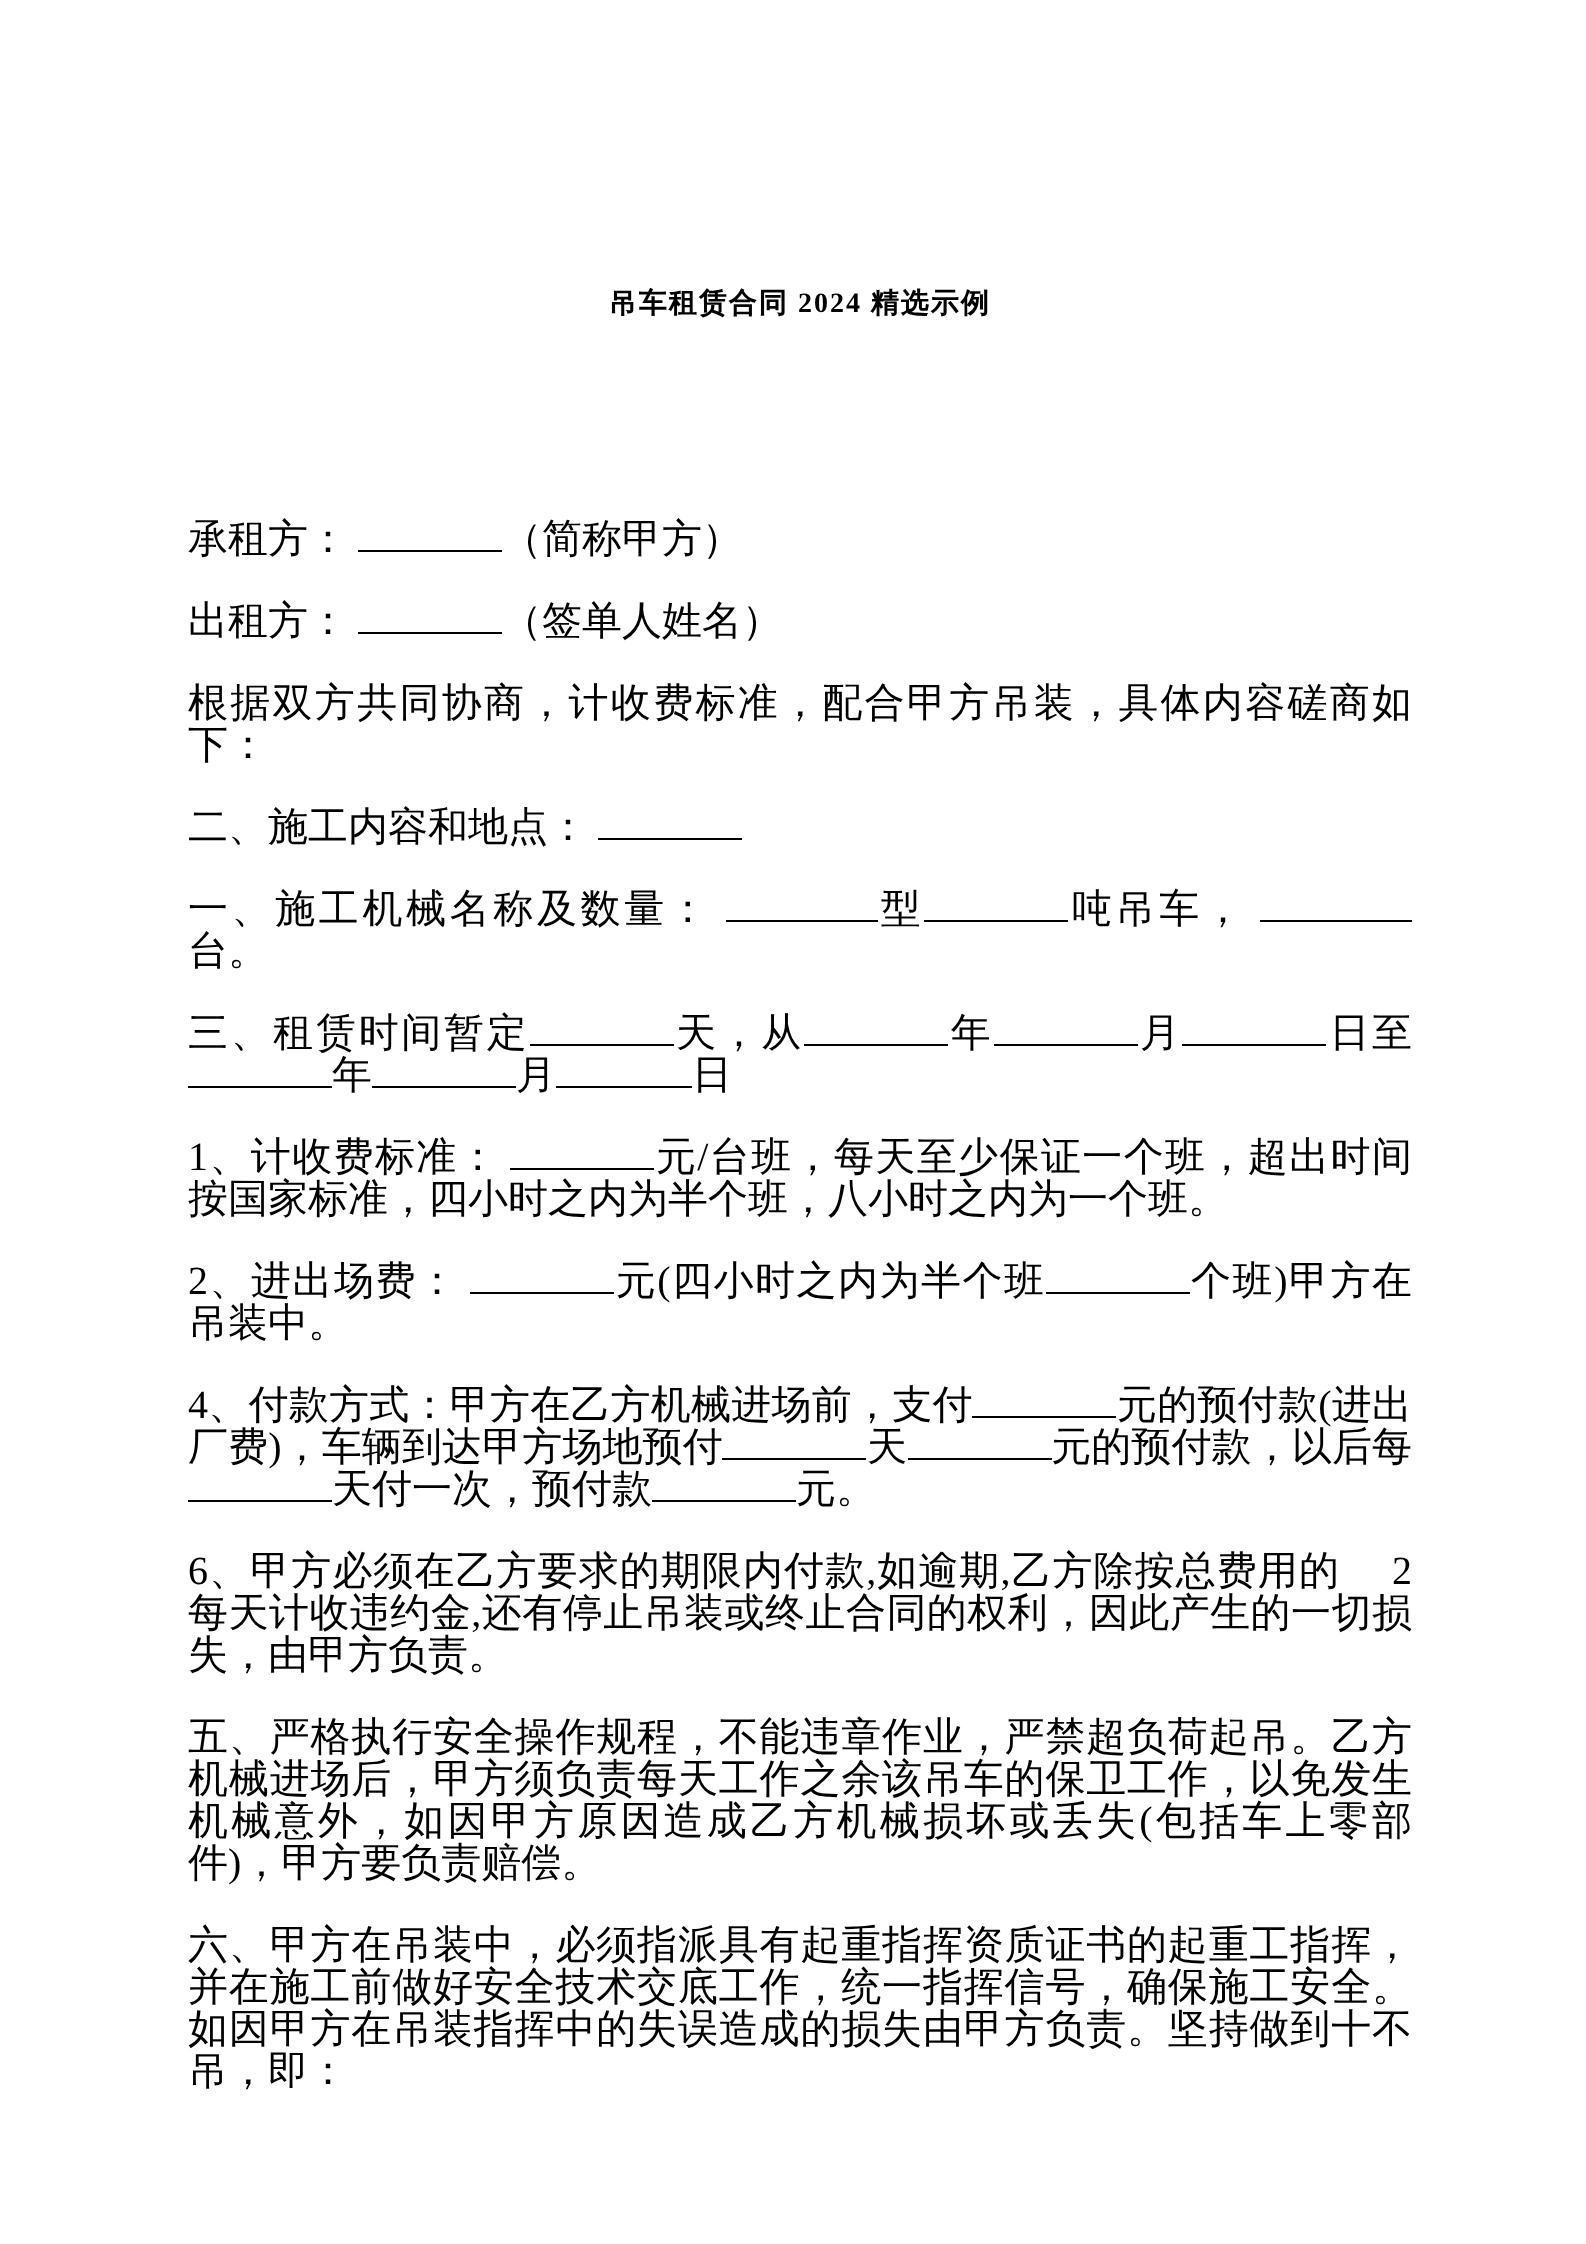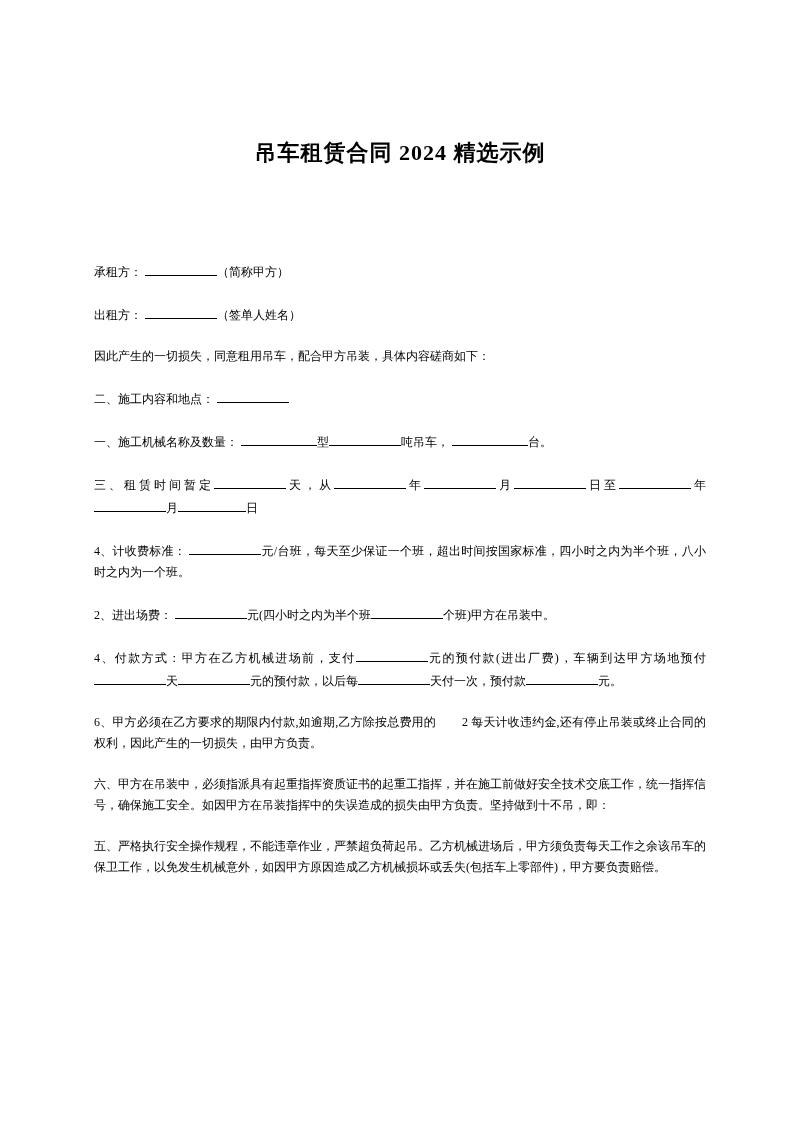--- a/index.html
+++ b/index.html
@@ -17,32 +17,32 @@
     overflow: hidden;
   }
   .content {
     position: absolute;
     left: 94px;
     top: 138px;
     width: 612px;
   }
   .doc-title {
     margin: 0;
-    font-size: 22px;
+    font-size: 14px;
     font-weight: bold;
     line-height: 30px;
     text-align: center;
     letter-spacing: 1px;
   }
   .doc-body {
     margin-top: 92px;
   }
   p.para {
     margin: 0 0 20px 0;
-    font-size: 12px;
+    font-size: 20px;
     line-height: 21px;
     text-align: justify;
     word-break: break-all;
   }
   .blank {
     display: inline-block;
     height: 15px;
     border-bottom: 1px solid #000000;
   }
   .hspace {
@@ -52,25 +52,25 @@
 </style>
 </head>
 <body>
 
 <div class="page">
   <div class="content">
     <h1 class="doc-title">吊车租赁合同 2024 精选示例</h1>
     <div class="doc-body">
         <p class="para"><span>承租方： </span><span class="blank" style="width: 72px;"></span><span>（简称甲方）</span></p>
         <p class="para"><span>出租方： </span><span class="blank" style="width: 72px;"></span><span>（签单人姓名）</span></p>
-        <p class="para"><span>因此产生的一切损失，同意租用吊车，配合甲方吊装，具体内容磋商如下：</span></p>
+        <p class="para"><span>根据双方共同协商，计收费标准，配合甲方吊装，具体内容磋商如下：</span></p>
         <p class="para"><span>二、施工内容和地点： </span><span class="blank" style="width: 72px;"></span></p>
         <p class="para"><span>一、施工机械名称及数量： </span><span class="blank" style="width: 76px;"></span><span>型</span><span class="blank" style="width: 72px;"></span><span>吨吊车， </span><span class="blank" style="width: 76px;"></span><span>台。</span></p>
         <p class="para"><span>三、租赁时间暂定</span><span class="blank" style="width: 72px;"></span><span>天，从</span><span class="blank" style="width: 72px;"></span><span>年</span><span class="blank" style="width: 72px;"></span><span>月</span><span class="blank" style="width: 72px;"></span><span>日至</span><span class="blank" style="width: 72px;"></span><span>年</span><span class="blank" style="width: 72px;"></span><span>月</span><span class="blank" style="width: 68px;"></span><span>日</span></p>
-        <p class="para"><span>4、计收费标准： </span><span class="blank" style="width: 72px;"></span><span>元/台班，每天至少保证一个班，超出时间按国家标准，四小时之内为半个班，八小时之内为一个班。</span></p>
+        <p class="para"><span>1、计收费标准： </span><span class="blank" style="width: 72px;"></span><span>元/台班，每天至少保证一个班，超出时间按国家标准，四小时之内为半个班，八小时之内为一个班。</span></p>
         <p class="para"><span>2、进出场费： </span><span class="blank" style="width: 72px;"></span><span>元(四小时之内为半个班</span><span class="blank" style="width: 72px;"></span><span>个班)甲方在吊装中。</span></p>
         <p class="para"><span>4、付款方式：甲方在乙方机械进场前，支付</span><span class="blank" style="width: 72px;"></span><span>元的预付款(进出厂费)，车辆到达甲方场地预付</span><span class="blank" style="width: 72px;"></span><span>天</span><span class="blank" style="width: 72px;"></span><span>元的预付款，以后每</span><span class="blank" style="width: 72px;"></span><span>天付一次，预付款</span><span class="blank" style="width: 72px;"></span><span>元。</span></p>
         <p class="para"><span>6、甲方必须在乙方要求的期限内付款,如逾期,乙方除按总费用的</span><span class="hspace" style="width: 26px;"></span><span>2 每天计收违约金,还有停止吊装或终止合同的权利，因此产生的一切损失，由甲方负责。</span></p>
+        <p class="para"><span>五、严格执行安全操作规程，不能违章作业，严禁超负荷起吊。乙方机械进场后，甲方须负责每天工作之余该吊车的保卫工作，以免发生机械意外，如因甲方原因造成乙方机械损坏或丢失(包括车上零部件)，甲方要负责赔偿。</span></p>
         <p class="para"><span>六、甲方在吊装中，必须指派具有起重指挥资质证书的起重工指挥，并在施工前做好安全技术交底工作，统一指挥信号，确保施工安全。如因甲方在吊装指挥中的失误造成的损失由甲方负责。坚持做到十不吊，即：</span></p>
-        <p class="para"><span>五、严格执行安全操作规程，不能违章作业，严禁超负荷起吊。乙方机械进场后，甲方须负责每天工作之余该吊车的保卫工作，以免发生机械意外，如因甲方原因造成乙方机械损坏或丢失(包括车上零部件)，甲方要负责赔偿。</span></p>
       </div>
   </div>
 </div>
 
 </body></html>

